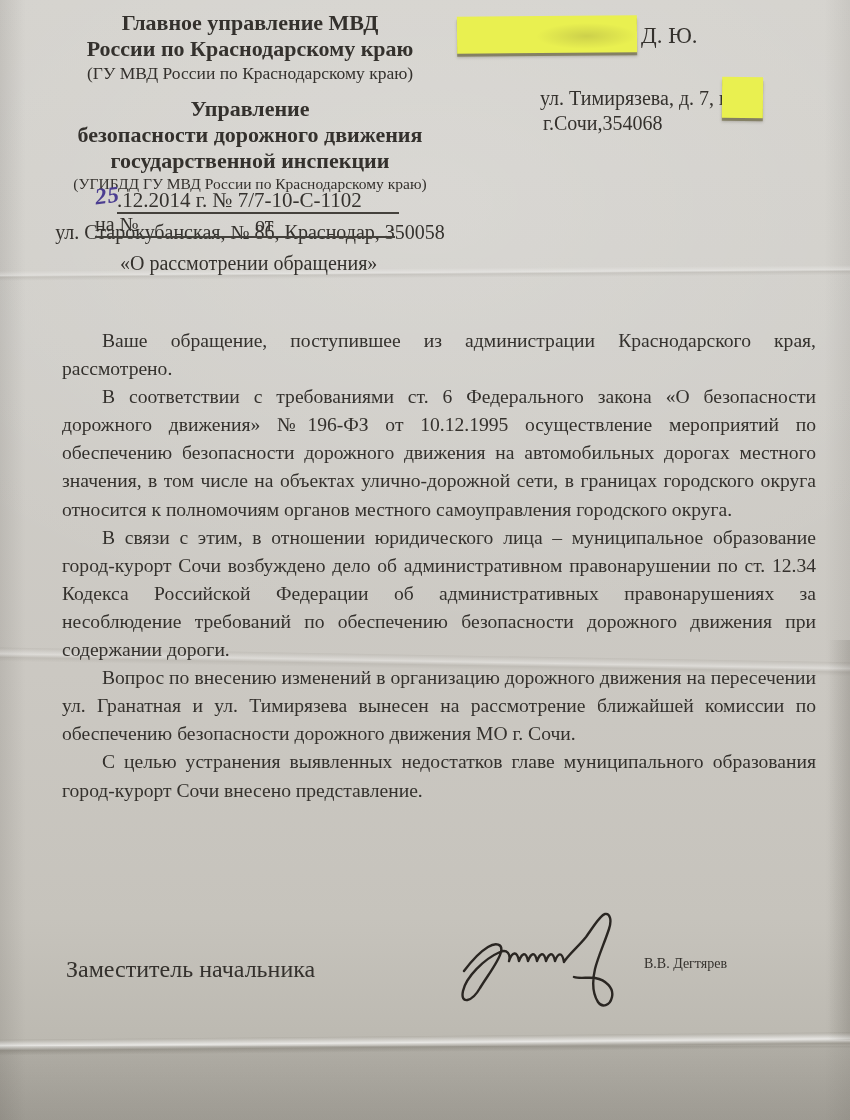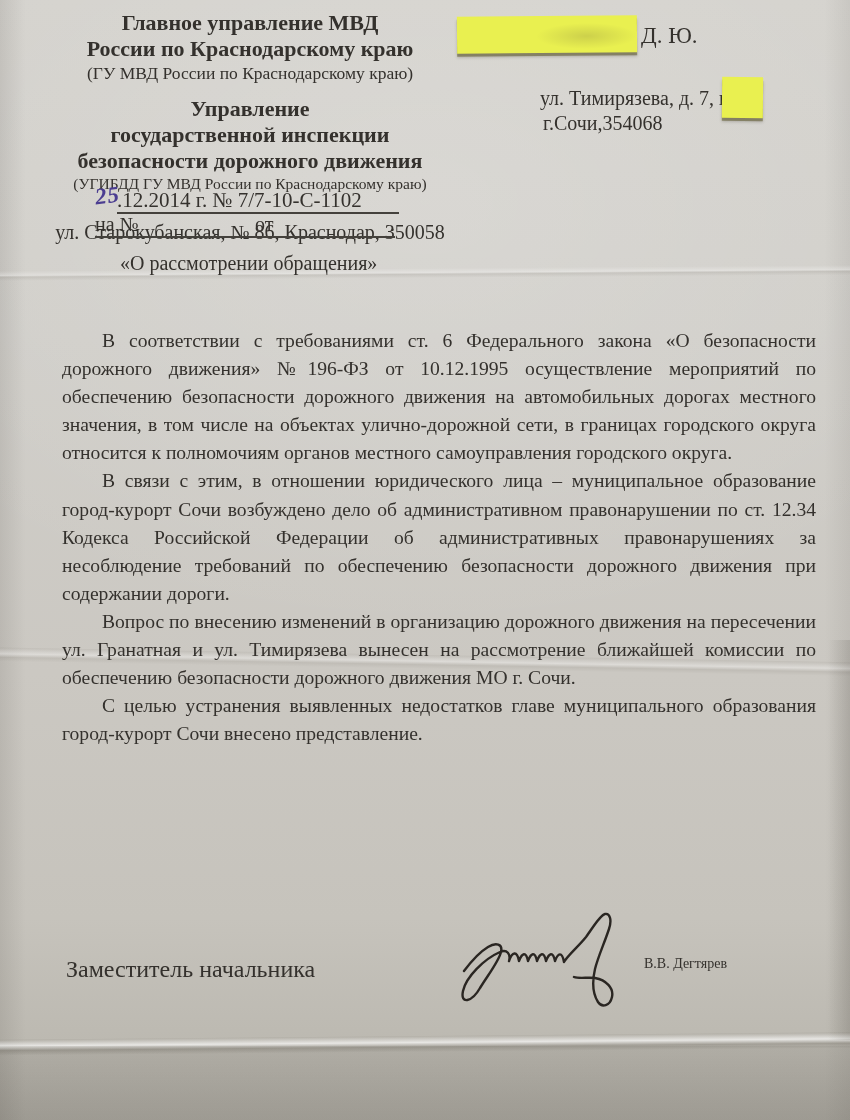--- a/index.html
+++ b/index.html
@@ -69,22 +69,22 @@
   <div class="crease c2"></div>
   <div class="crease c3"></div>
   <div class="bottom-shade"></div>
   <div class="right-shade"></div>
 
   <div class="letterhead">
     <div class="lh-bold">Главное управление МВД</div>
     <div class="lh-bold">России по Краснодарскому краю</div>
     <div class="lh-abbr">(ГУ МВД России по Краснодарскому краю)</div>
     <div class="lh-bold lh-gap">Управление</div>
+    <div class="lh-bold">безопасности дорожного движения</div>
     <div class="lh-bold">государственной инспекции</div>
-    <div class="lh-bold">безопасности дорожного движения</div>
     <div class="lh-abbr small">(УГИБДД ГУ МВД России по Краснодарскому краю)</div>
     <div class="lh-address">ул. Старокубанская, № 86, Краснодар, 350058</div>
   </div>
 
   <div class="date-line">
     <span class="hand-date">25</span>
     <span>.12.2014 г. № 7/7-10-С-1102</span>
   </div>
 
   <div class="ref-line">
@@ -95,20 +95,21 @@
 
   <div class="subject">«О рассмотрении обращения»</div>
 
   <div class="sticker name"></div>
   <div class="recipient-initials">Д. Ю.</div>
   <div class="recipient-addr1">ул. Тимирязева, д. 7, кв.</div>
   <div class="sticker apt"></div>
   <div class="recipient-addr2">г.Сочи,354068</div>
 
   <div class="body-text">
+    <p>Ваше обращение, поступившее из администрации Краснодарского края, рассмотрено.</p>
     <p>В соответствии с требованиями ст. 6 Федерального закона «О безопасности дорожного движения» №196-ФЗ от 10.12.1995 осуществление мероприятий по обеспечению безопасности дорожного движения на автомобильных дорогах местного значения, в том числе на объектах улично-дорожной сети, в границах городского округа относится к полномочиям органов местного самоуправления городского округа.</p>
     <p>В связи с этим, в отношении юридического лица – муниципальное образование город-курорт Сочи возбуждено дело об административном правонарушении по ст. 12.34 Кодекса Российской Федерации об административных правонарушениях за несоблюдение требований по обеспечению безопасности дорожного движения при содержании дороги.</p>
     <p>Вопрос по внесению изменений в организацию дорожного движения на пересечении ул. Гранатная и ул. Тимирязева вынесен на рассмотрение ближайшей комиссии по обеспечению безопасности дорожного движения МО г. Сочи.</p>
     <p>С целью устранения выявленных недостатков главе муниципального образования город-курорт Сочи внесено представление.</p>
   </div>
 
   <div class="sig-title">Заместитель начальника</div>
   <svg class="sig-scribble" viewBox="0 0 212 115">
     <path d="M 16 66
              C 22 58 30 48 40 42

